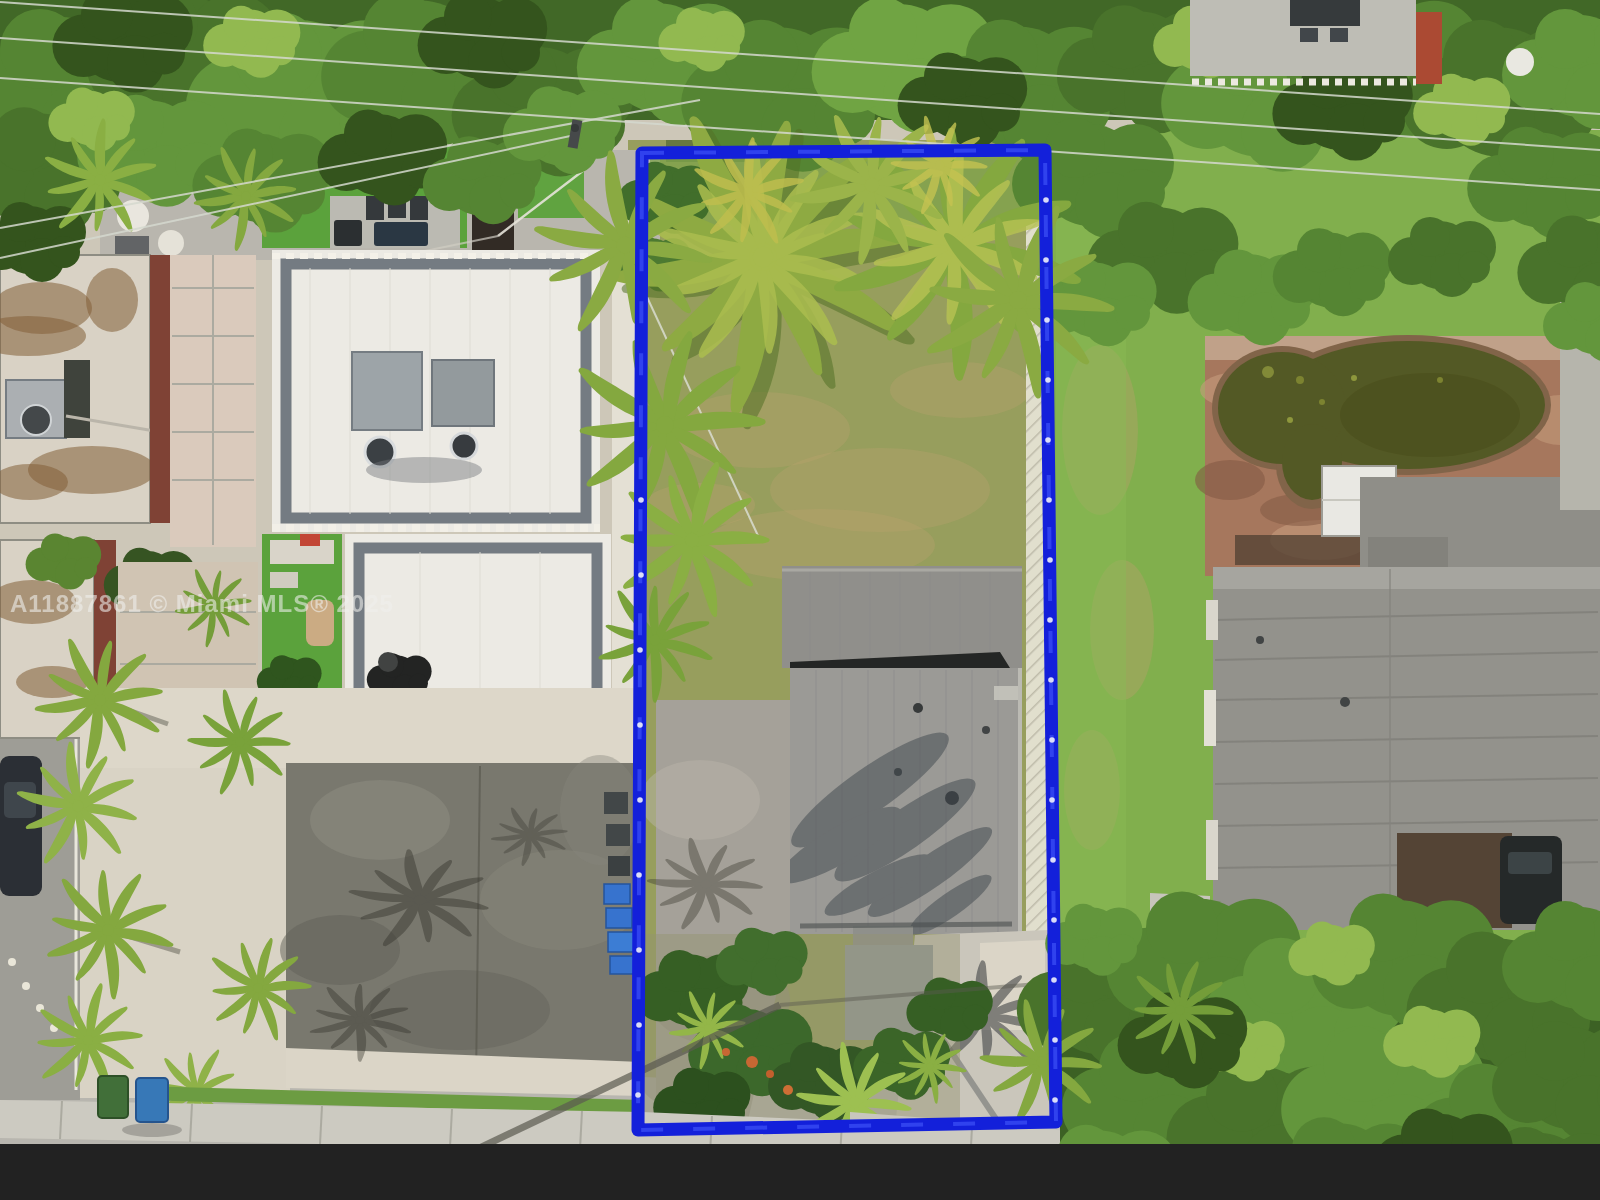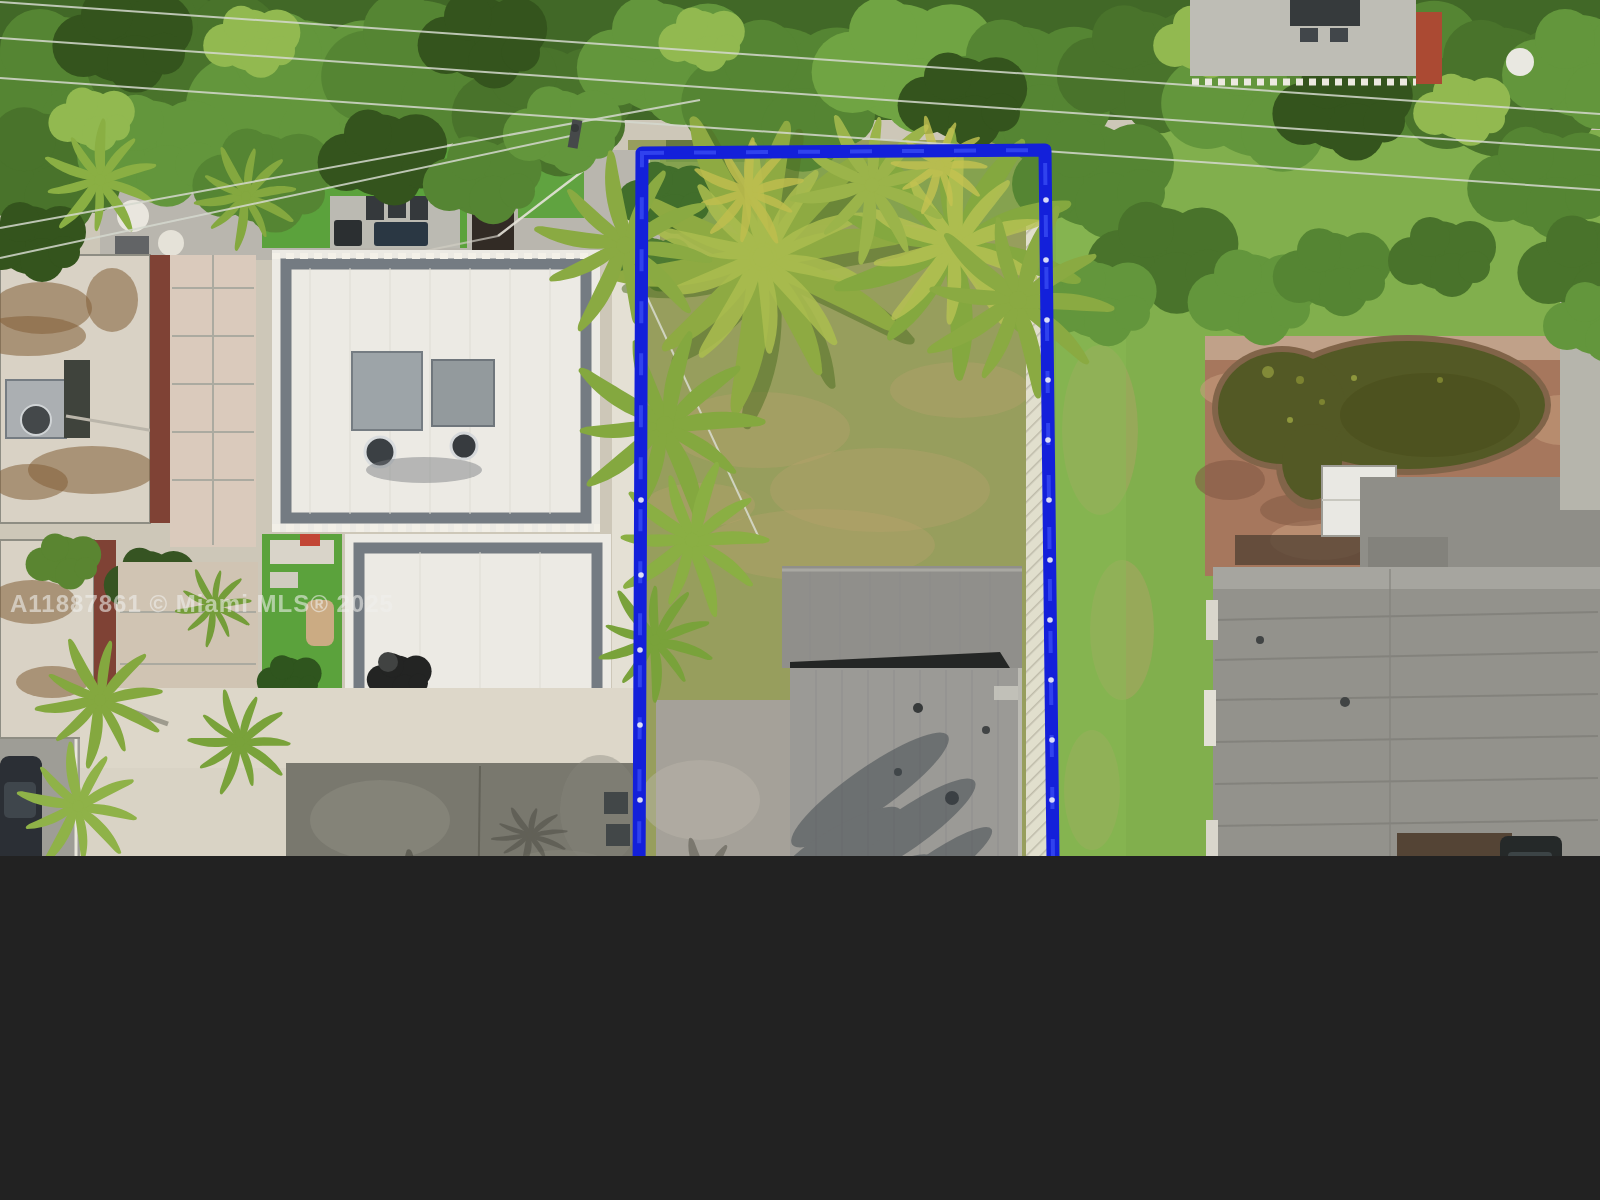--- a/index.html
+++ b/index.html
@@ -1,16 +1,16 @@
 <!DOCTYPE html>
 <html><head>
 <meta charset="utf-8">
 <style>
   html,body{margin:0;padding:0;background:#222;}
-  .stage{position:relative;width:1600px;height:856px;overflow:hidden;background:#fca5a5;font-family:"Liberation Sans",sans-serif;}
+  .stage{position:relative;width:1600px;height:1144px;overflow:hidden;background:#fca5a5;font-family:"Liberation Sans",sans-serif;}
   svg{display:block}
   .wm{font-family:"Liberation Sans",sans-serif;font-size:24px;font-weight:600;letter-spacing:1px;opacity:.58;}
   
   .c1{fill:#426f26}.c2{fill:#4f822e}.c3{fill:#5d9338}.c4{fill:#6ba23f}.cY{fill:#8eb84d}.cD{fill:#2c4f17}
   .seam{stroke:#86868a;stroke-width:1.2;opacity:.55}
   .seamW{stroke:#dcdcd6;stroke-width:1.4;opacity:.7}
   .joint{stroke:#a8a8a0;stroke-width:2}
   .mott-t{fill:#b3a06a;opacity:.42}
   .stain{fill:#7d5a33;opacity:.55}
   .wire{stroke:#d4d8d0;stroke-width:2;fill:none;opacity:.85}

